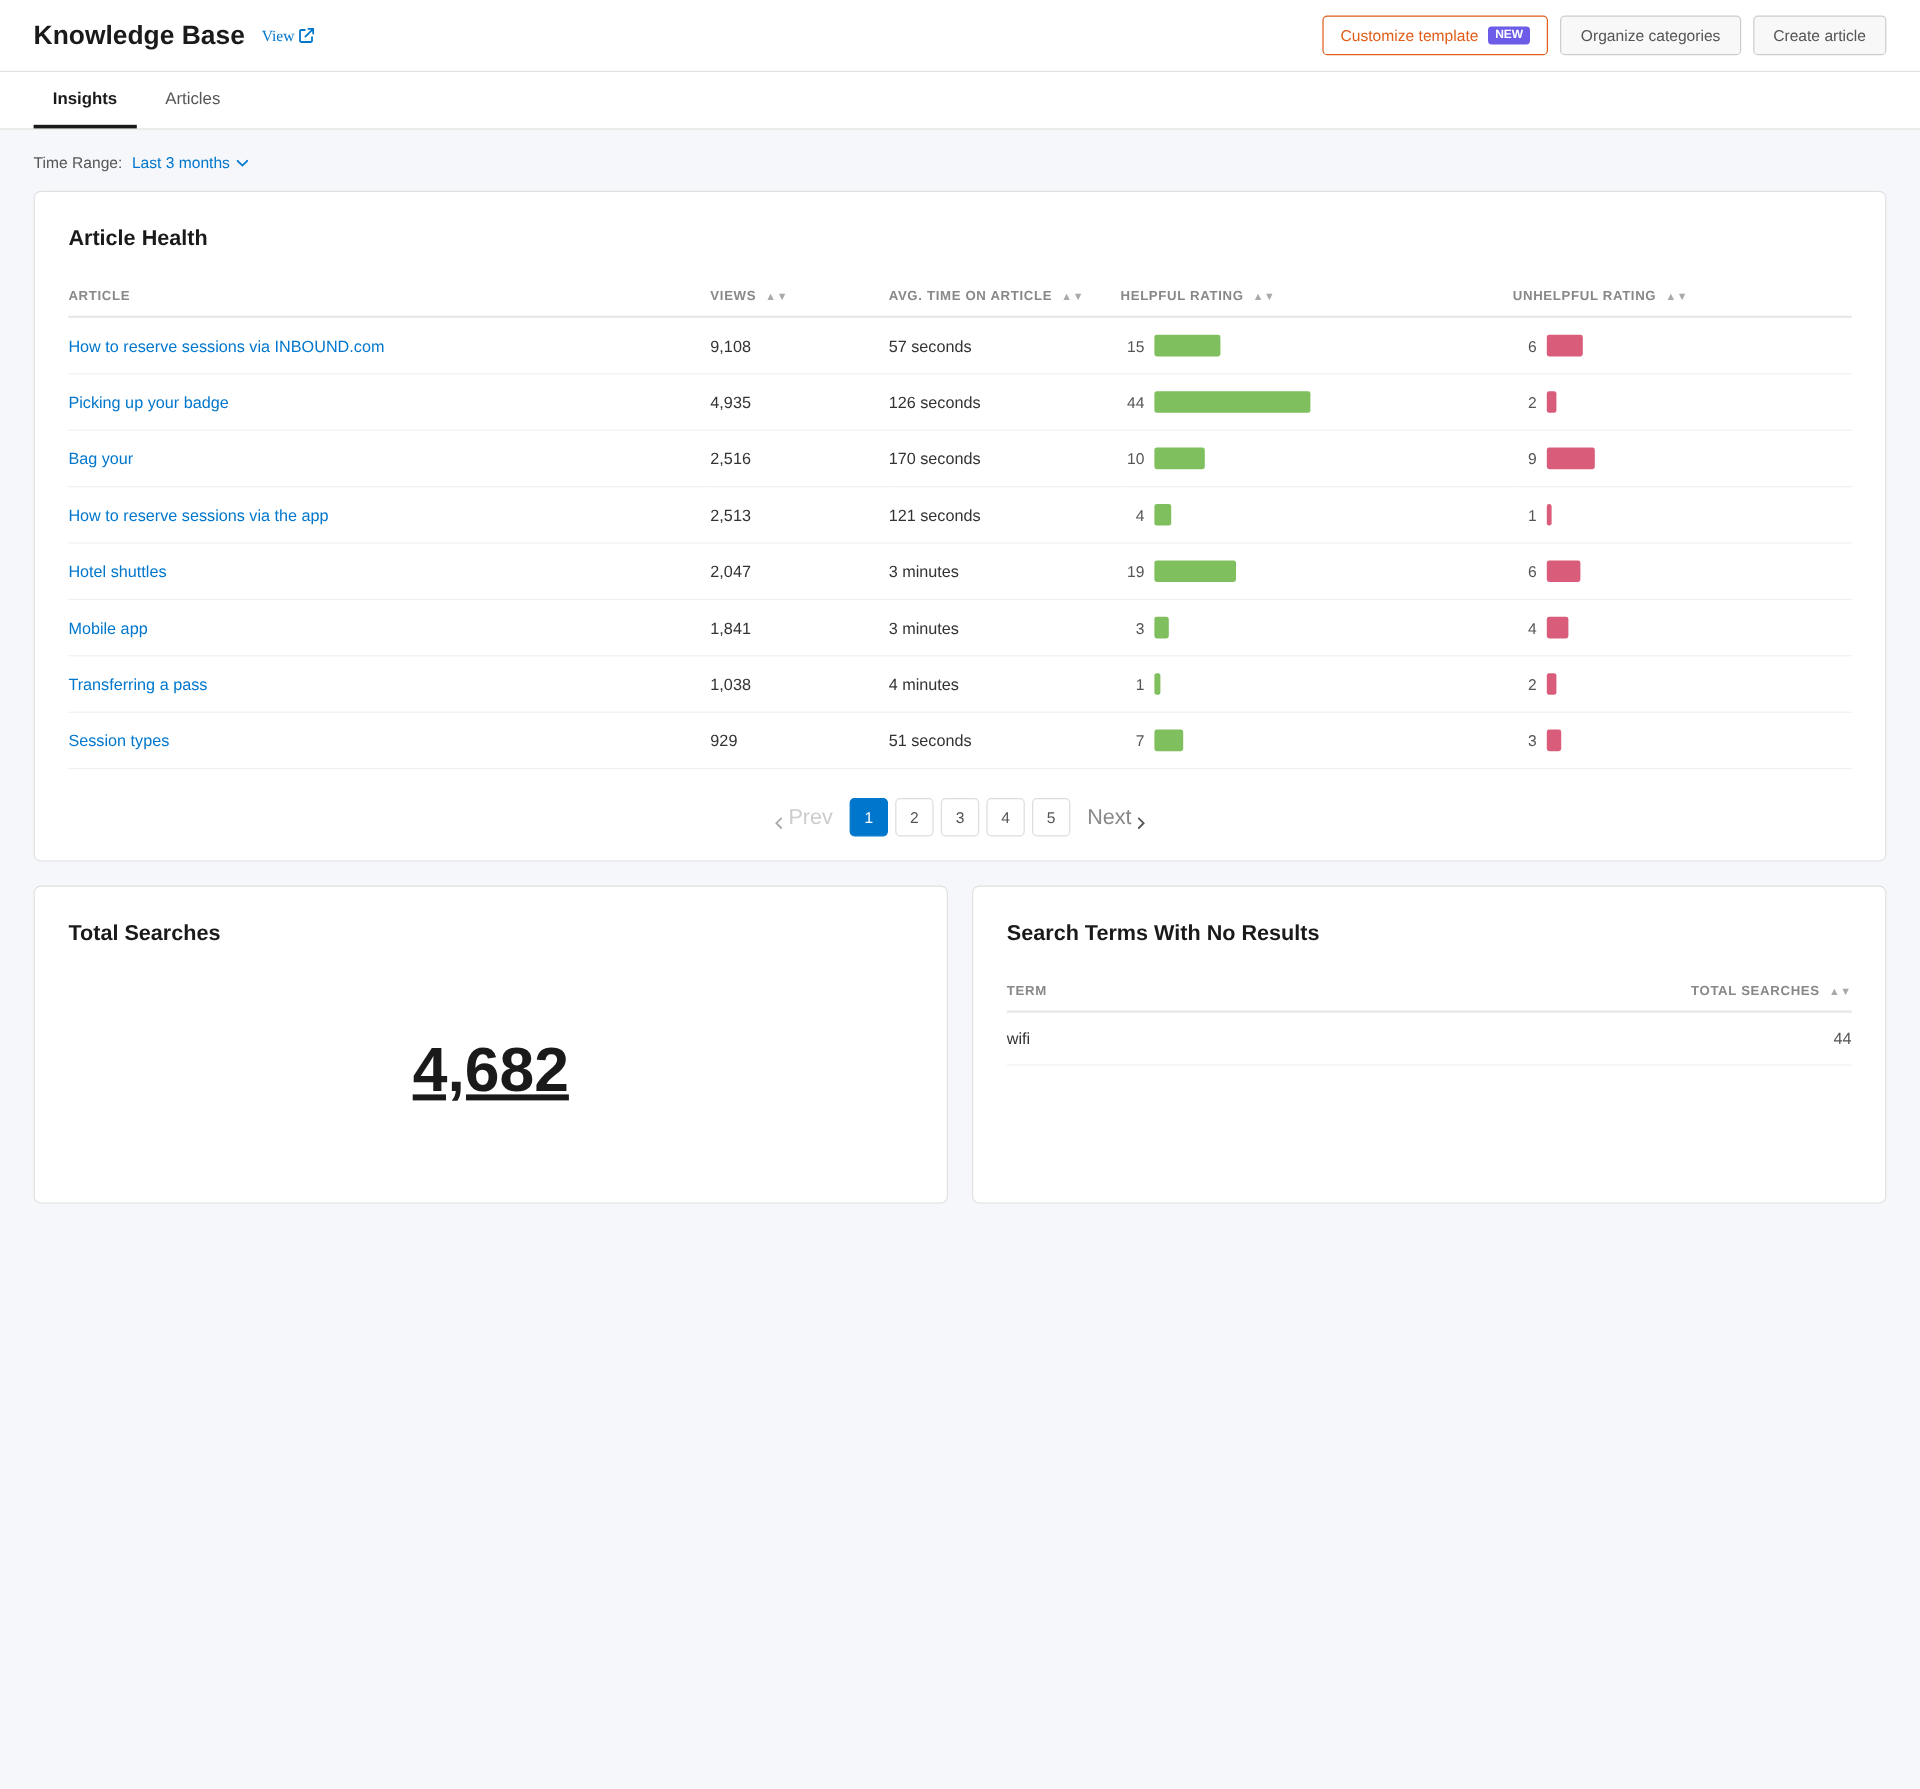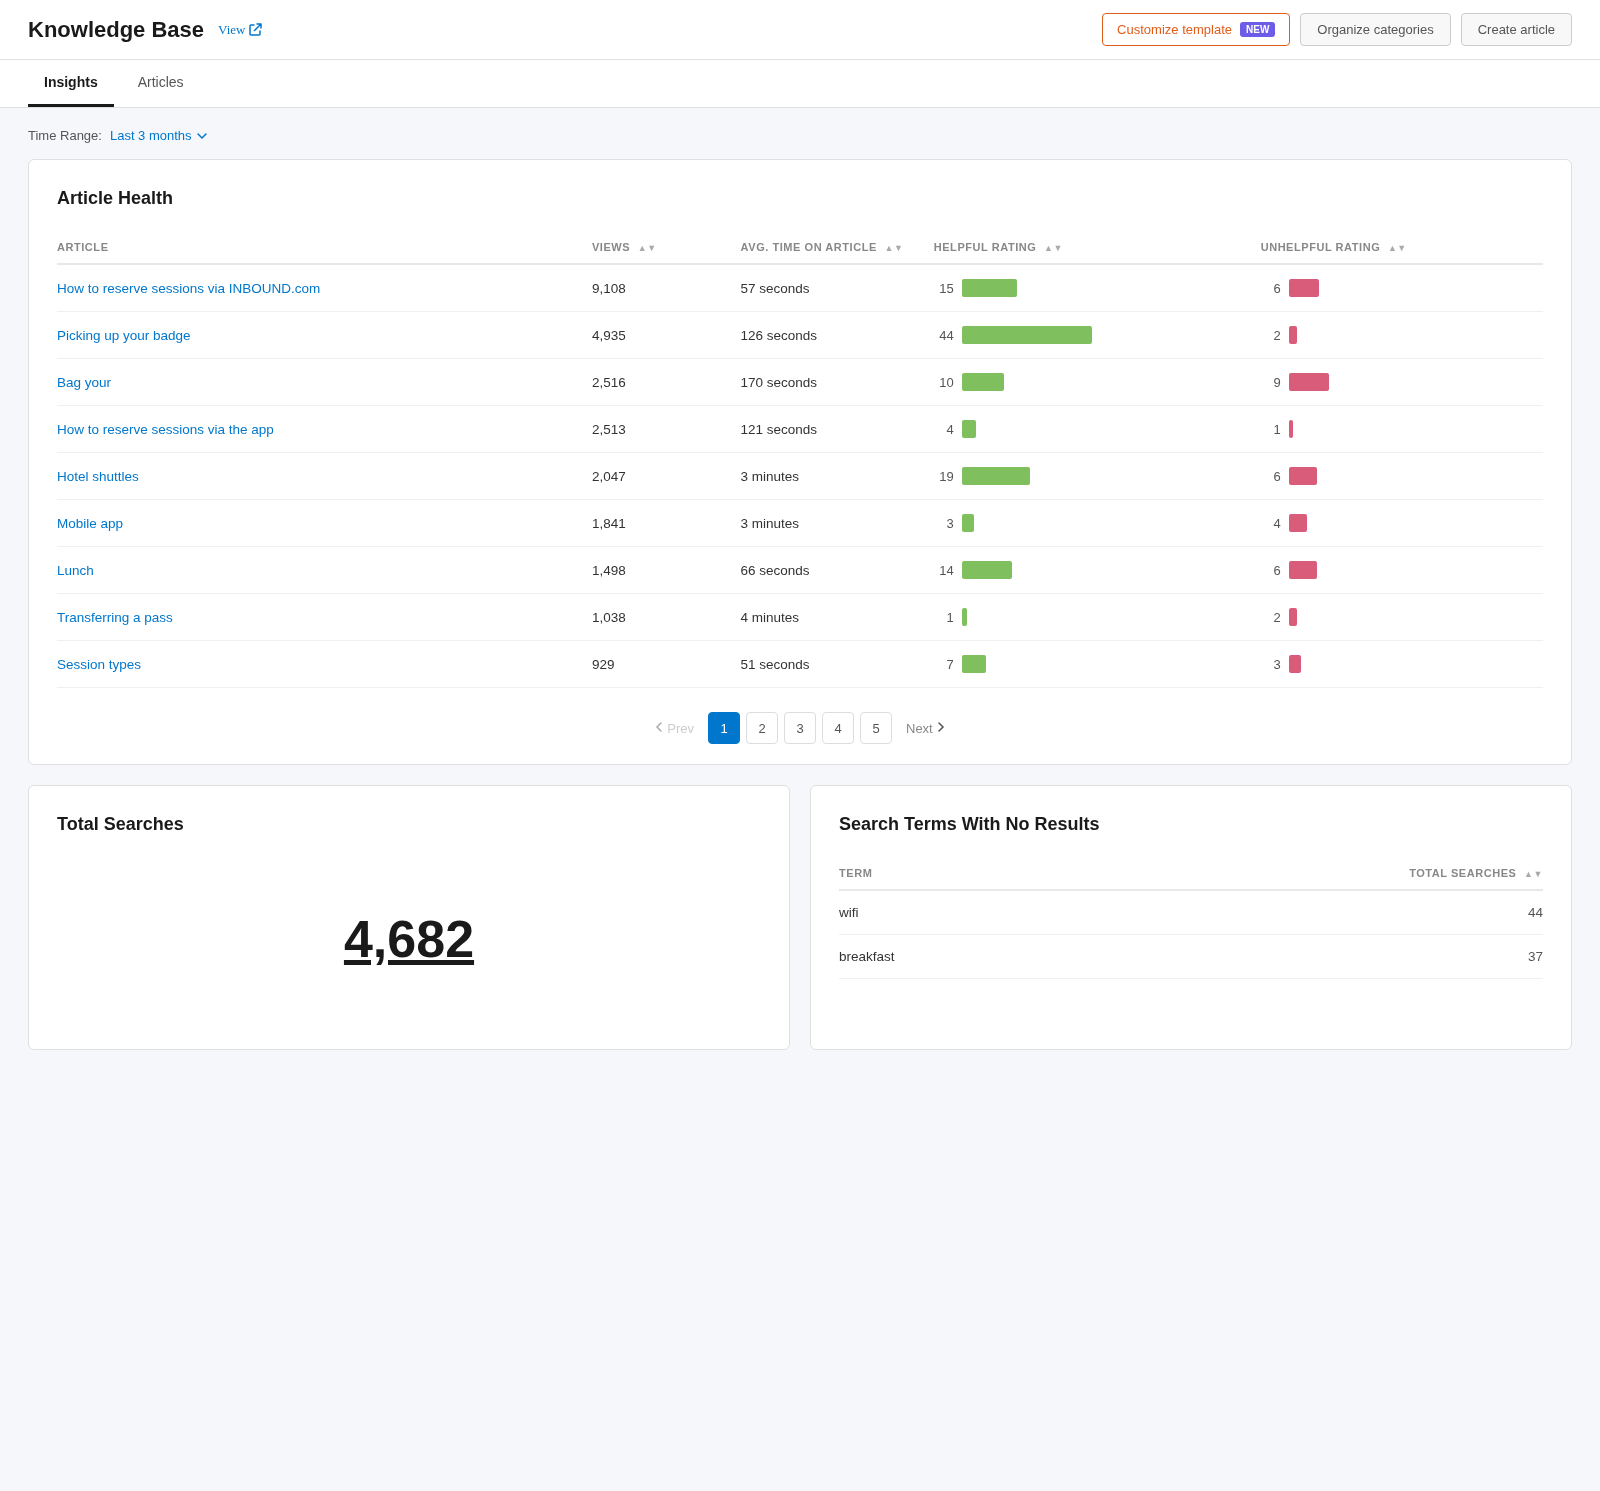--- a/index.html
+++ b/index.html
@@ -204,24 +204,24 @@
       font-size: 13px;
       color: #555;
     }
     .page-btn.active {
       background: #0077cc;
       color: #fff;
       border-color: #0077cc;
     }
     .page-nav {
       color: #888;
-      font-size: 13px;
+      font-size: 18px;
       cursor: pointer;
       display: flex;
-      align-items: flex-start;
+      align-items: flex-end;
       gap: 4px;
       padding: 4px 8px;
     }
     .page-nav.disabled { color: #ccc; cursor: default; }
     .bottom-cards {
       display: grid;
       grid-template-columns: 1fr 1fr;
       gap: 20px;
     }
     .search-table {
@@ -433,39 +433,20 @@
     </td>
     <td class="col-unhelpful">
       <div class="rating-cell">
         <span class="rating-num">4</span>
         <span class="bar-red" style="width:18px"></span>
       </div>
     </td>
   </tr>
           <tr>
     <td class="col-article">
-      <a class="article-link">Lunch</a>
-    </td>
-    <td class="col-views">1,498</td>
-    <td class="col-time">66 seconds</td>
-    <td class="col-helpful">
-      <div class="rating-cell">
-        <span class="rating-num">14</span>
-        <span class="bar-green" style="width:50px"></span>
-      </div>
-    </td>
-    <td class="col-unhelpful">
-      <div class="rating-cell">
-        <span class="rating-num">6</span>
-        <span class="bar-red" style="width:28px"></span>
-      </div>
-    </td>
-  </tr>
-          <tr>
-    <td class="col-article">
       <a class="article-link">Transferring a pass</a>
     </td>
     <td class="col-views">1,038</td>
     <td class="col-time">4 minutes</td>
     <td class="col-helpful">
       <div class="rating-cell">
         <span class="rating-num">1</span>
         <span class="bar-green" style="width:5px"></span>
       </div>
     </td>
@@ -536,21 +517,17 @@
               <span>Total Searches</span>
               <span class="sort-icon">▲▼</span>
             </th>
           </tr>
         </thead>
         <tbody id="search-tbody">
         <tr>
     <td>wifi</td>
     <td class="right">44</td>
   </tr>
-            <tr>
-    <td>breakfast</td>
-    <td class="right">37</td>
-  </tr>
           </tbody>
       </table>
     </div>
   </div>
 </div>
 
 </body></html>

